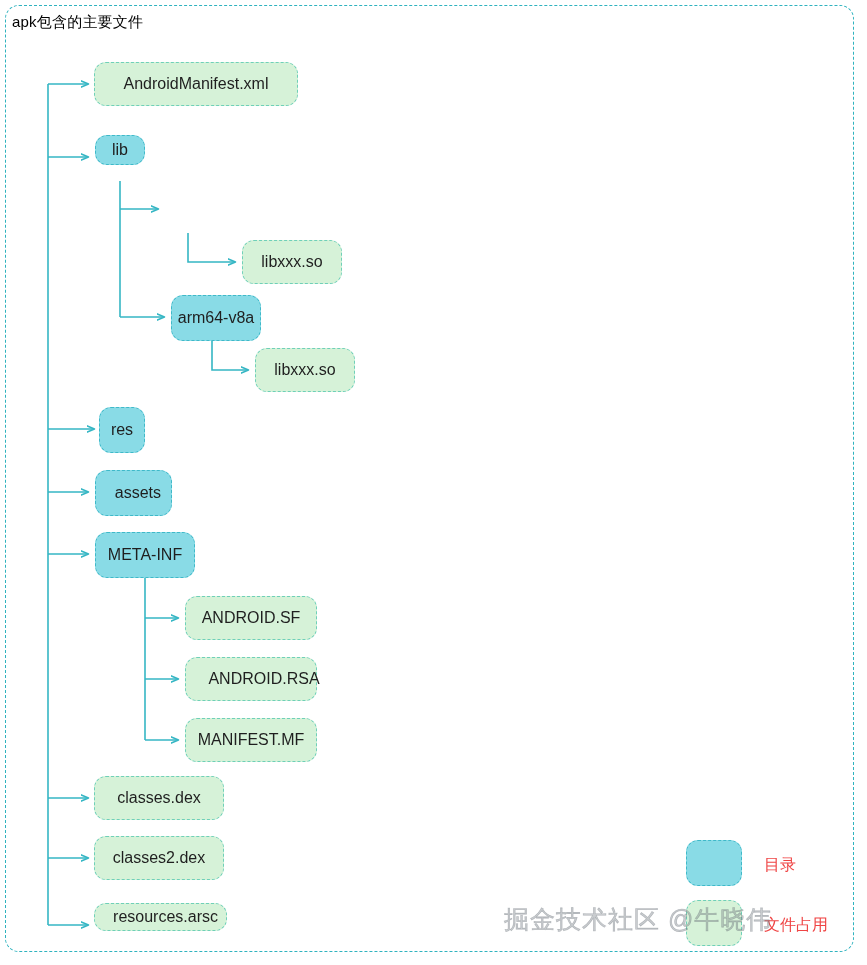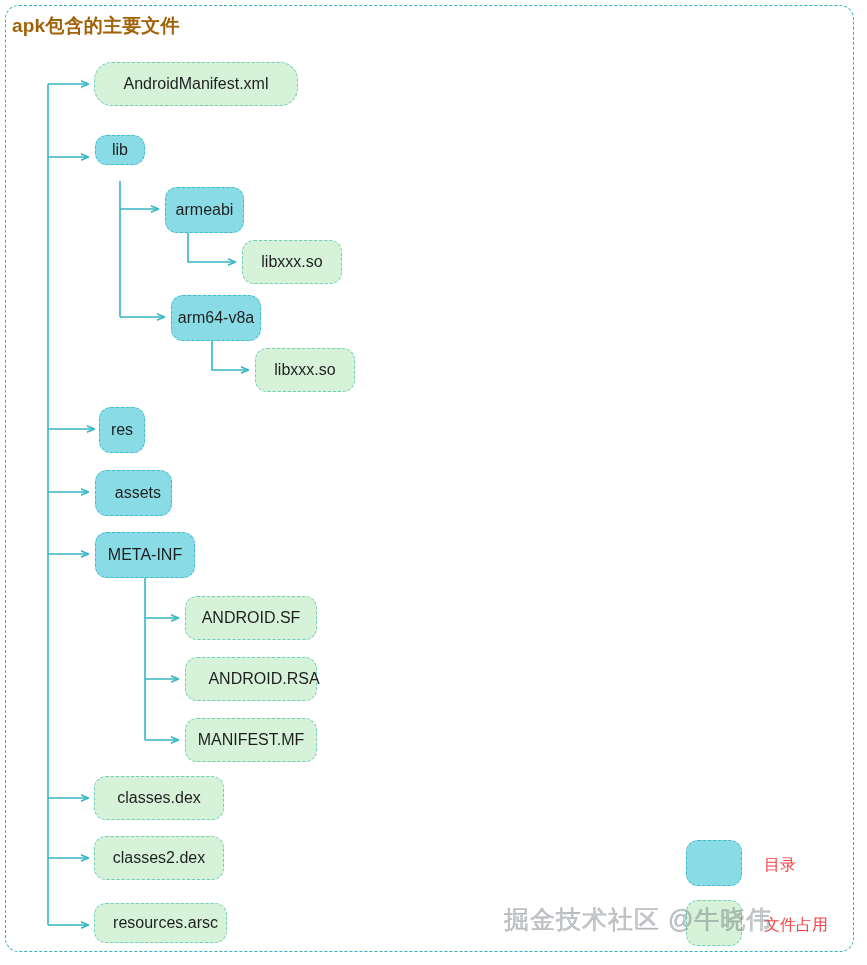--- a/index.html
+++ b/index.html
@@ -27,25 +27,24 @@
     height: 947px;
     box-sizing: border-box;
     border: 1.6px dashed #2fb3bf;
     border-radius: 14px;
     pointer-events: none;
   }
   #diagram-title {
     position: absolute;
     left: 12px;
     top: 13px;
-    font-size: 19px;
-    color: #a16207;
+    font-size: 15px;
+    color: #000000;
     white-space: nowrap;
     letter-spacing: 0.2px;
-    font-weight: bold;
   }
   
   .node {
     position: absolute;
     box-sizing: border-box;
     border: 1.6px dashed #4fc3d0;
     border-radius: 12px;
     display: flex;
     align-items: center;
     justify-content: center;
@@ -139,31 +138,28 @@
 
       <path d="M212,341 L212,370 L248,370" marker-end="url(#arrow)"></path>
 
       <path d="M145,578 L145,740"></path>
       <path d="M145,618 L178,618" marker-end="url(#arrow)"></path>
       <path d="M145,679 L178,679" marker-end="url(#arrow)"></path>
       <path d="M145,740 L178,740" marker-end="url(#arrow)"></path>
     </g>
   </svg>
 
-  <div class="node file" style="left:94px;  top:62px;  width:204px; height:44px;border-radius:18px;">
+  <div class="node file" style="left:94px;  top:62px;  width:204px; height:44px;">
     <span>AndroidManifest.xml</span>
   </div>
 
   <div class="node dir" style="left:95px;  top:135px; width:50px;  height:30px;">
     <span>lib</span>
   </div>
 
-  <div class="node dir" style="left:165px; top:187px; width:79px;  height:46px;">
-    <span>armeabi</span>
-  </div>
 
   <div class="node file" style="left:242px; top:240px; width:100px; height:44px;">
     <span>libxxx.so</span>
   </div>
 
   <div class="node dir" style="left:171px; top:295px; width:90px;  height:46px;">
     <span>arm64-v8a</span>
   </div>
 
   <div class="node file" style="left:255px; top:348px; width:100px; height:44px;">
@@ -195,21 +191,21 @@
   </div>
 
   <div class="node file" style="left:94px;  top:776px; width:130px; height:44px;">
     <span>classes.dex</span>
   </div>
 
   <div class="node file" style="left:94px;  top:836px; width:130px; height:44px;">
     <span>classes2.dex</span>
   </div>
 
-  <div class="node file" style="left:94px;  top:903px; width:133px; height:40px;padding-left:20px;">
+  <div class="node file" style="left:94px;  top:903px; width:133px; height:28px;padding-left:20px;">
     <span>resources.arsc</span>
   </div>
 
   <div class="legend-swatch" style="left:686px; top:840px;"></div>
   <div class="legend-label" style="left:764px; top:855px;">目录</div>
 
   <div class="legend-swatch file" style="left:686px; top:900px;"></div>
   <div class="legend-label" style="left:764px; top:915px;">文件占用</div>
 
   <div id="watermark">掘金技术社区 @牛晓伟</div>

